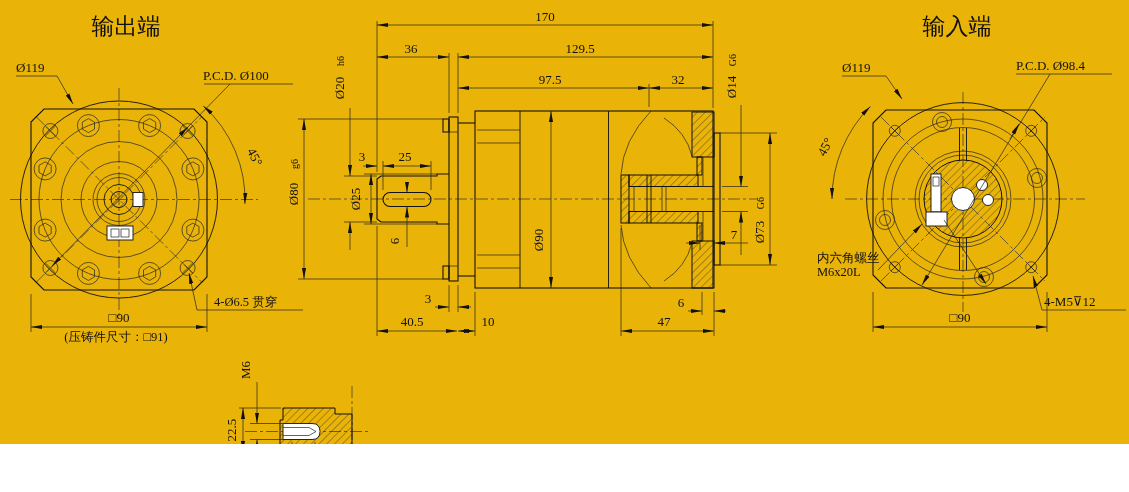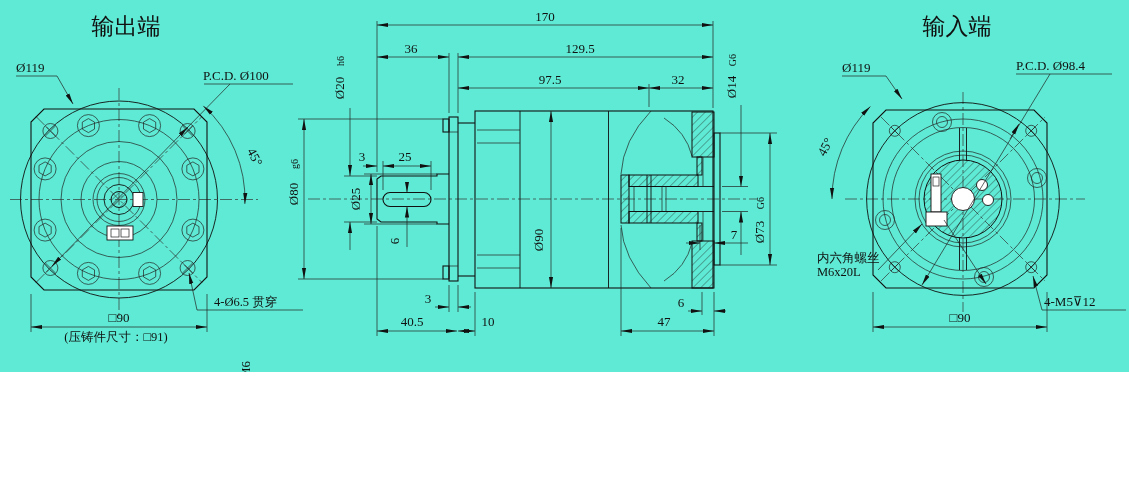--- a/index.html
+++ b/index.html
@@ -1,16 +1,16 @@
 <!DOCTYPE html>
 <html><head>
 <meta charset="utf-8">
 <style>
   html,body{margin:0;padding:0;background:#ffffff;}
-  #stage{position:relative;width:1129px;height:372px;background:#5eead4;overflow:hidden;}
+  #stage{position:relative;width:1129px;height:444px;background:#eab308;overflow:hidden;}
   svg{position:absolute;left:0;top:0;}
   text{fill:#111;font-family:"Liberation Serif","DejaVu Serif","DejaVu Sans",serif;}
   .t-title{font-size:23px;}
   .t-dim{font-size:13px;}
   .t-tol{font-size:10px;}
   .t-note{font-size:12.5px;}
   .ol{stroke:#111;stroke-width:1.1;fill:none;}
   .tn{stroke:#222;stroke-width:0.7;fill:none;}
   .md{stroke:#111;stroke-width:0.9;fill:none;}
   .cl{stroke:#333;stroke-width:0.7;fill:none;stroke-dasharray:12 3 3 3;}

